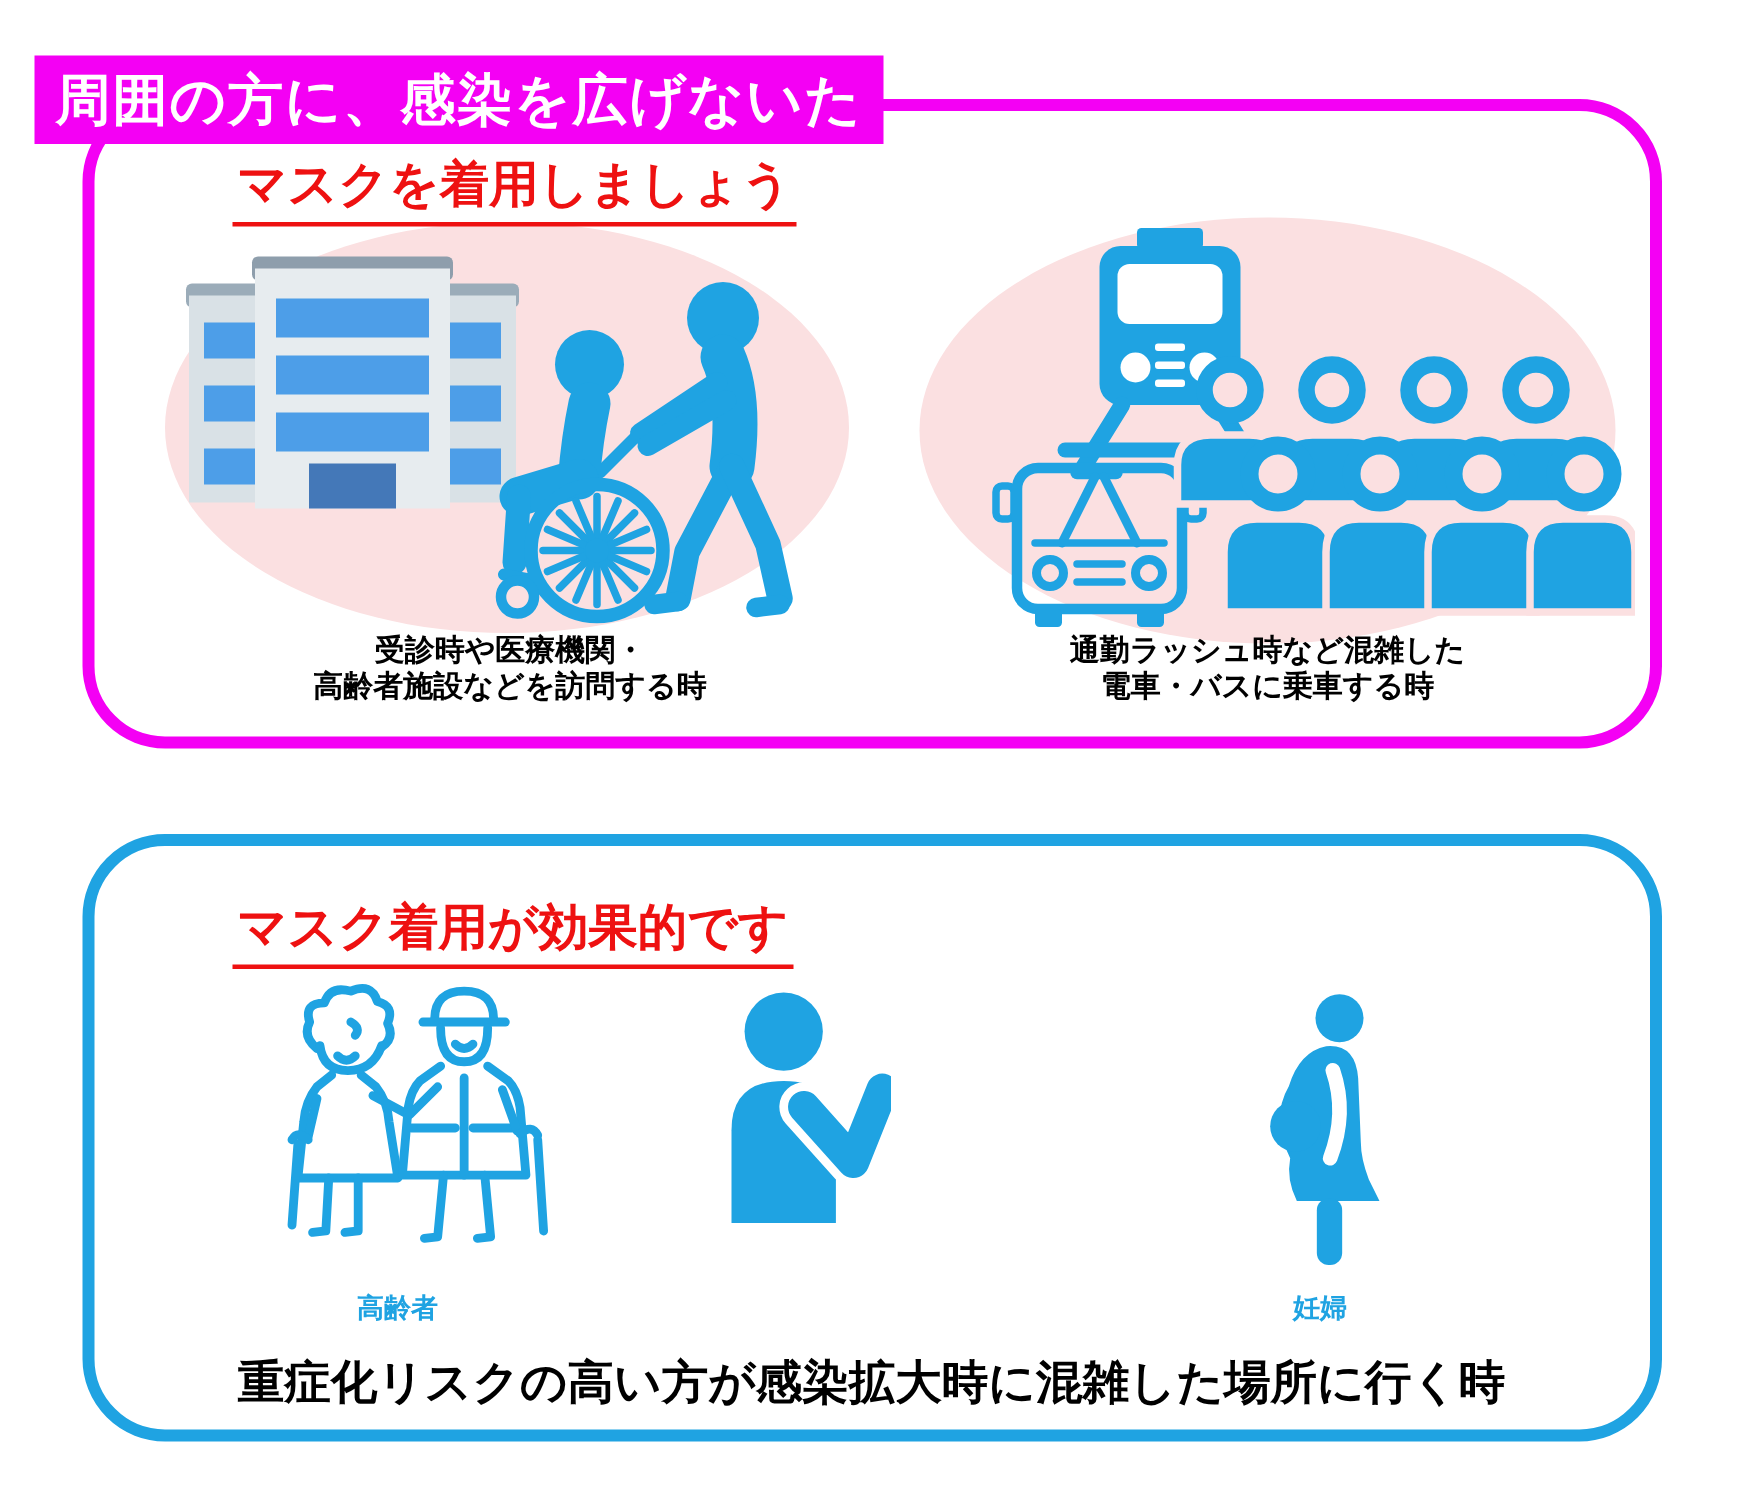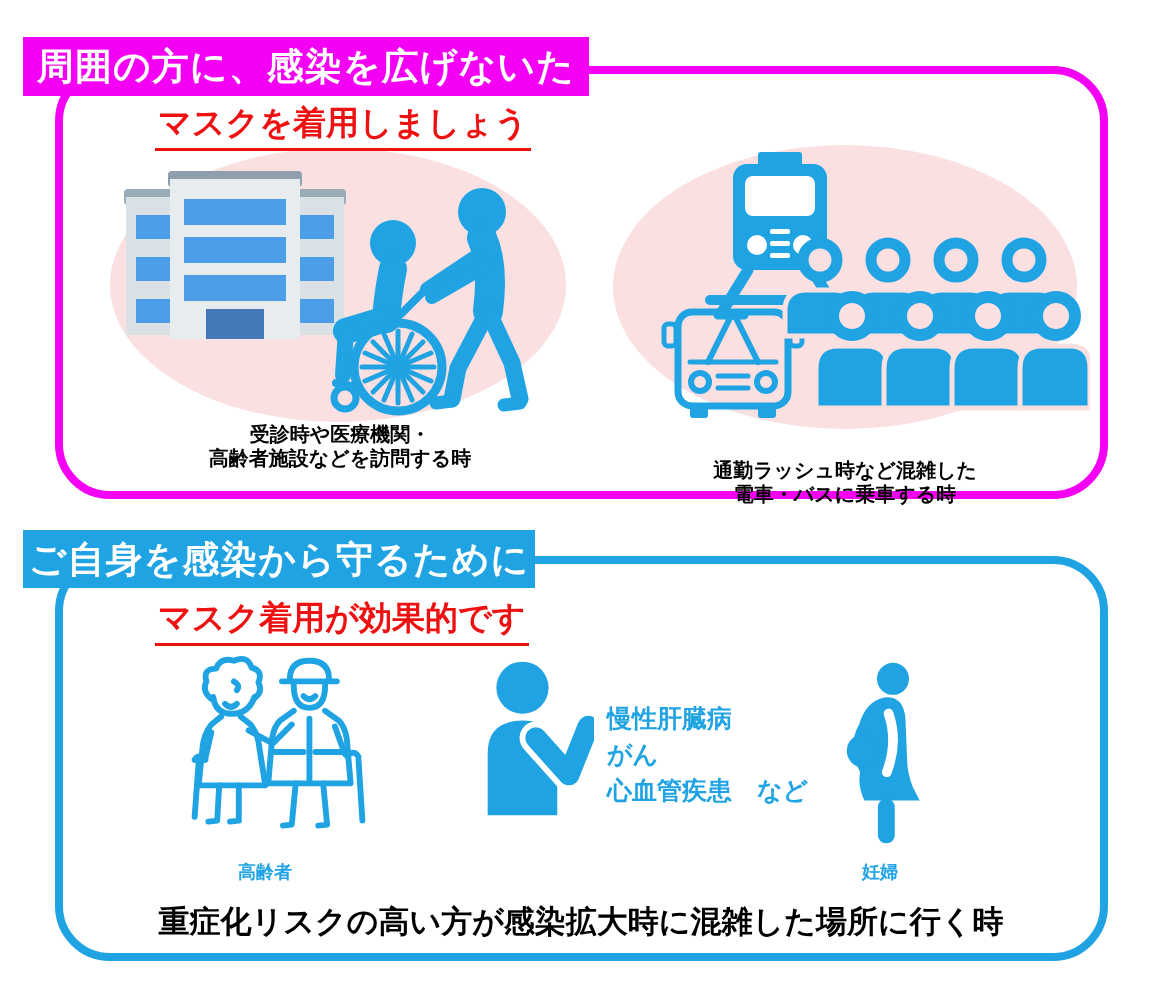--- a/index.html
+++ b/index.html
@@ -22,21 +22,21 @@
             display:inline-block;border-bottom:3px solid var(--red);padding:0 3px 2px 3px;}
   .subtitle1{left:155px;top:101px;}
   .subtitle2{left:155px;top:596px;}
   .ellipse{position:absolute;background:var(--pink);border-radius:50%;}
   .ellipse1{left:110px;top:148px;width:456px;height:274px;}
   .ellipse2{left:613px;top:145px;width:464px;height:284px;}
   .scene-svg{position:absolute;z-index:2;}
   .caption{position:absolute;color:var(--black);font-weight:bold;font-size:20px;line-height:1.2;
            text-align:center;z-index:3;}
   .caption1a{left:150px;top:422px;width:380px;}
-  .caption1b{left:635px;top:422px;width:420px;margin-top:36px;}
+  .caption1b{left:635px;top:422px;width:420px;}
   .grouplabel{position:absolute;color:var(--cyan);font-weight:bold;font-size:18px;text-align:center;z-index:3;}
   .label-elderly{left:160px;top:860px;width:210px;}
   .label-conditions{left:430px;top:860px;width:320px;}
   .label-pregnant{left:795px;top:860px;width:170px;}
   .conditions{position:absolute;left:607px;top:700px;color:var(--cyan);font-weight:bold;
               font-size:25px;line-height:36px;z-index:3;}
   .caption2{position:absolute;left:81px;top:901px;width:1000px;text-align:center;color:var(--black);
             font-weight:bold;font-size:31px;z-index:3;}
   
   .cf{fill:var(--cyan);}
@@ -167,21 +167,20 @@
   <div class="caption caption1a">
     <div>受診時や医療機関・</div>
     <div>高齢者施設などを訪問する時</div>
   </div>
   <div class="caption caption1b">
     <div>通勤ラッシュ時など混雑した</div>
     <div>電車・バスに乗車する時</div>
   </div>
 
   <div class="panel panel2"></div>
-  <div class="banner banner2">ご自身を感染から守るために</div>
   <div class="subtitle subtitle2">マスク着用が効果的です</div>
 
   <svg class="scene-svg" style="left:172px;top:648px;" width="216" height="206" viewBox="0 0 220 210">
     <g class="cs" stroke-width="6">
       <path d="M40,52 Q30,44 35,34 Q31,21 45,21 Q49,9 63,13 Q77,7 81,20 Q93,23 88,35 Q93,45 84,51"></path>
       <path d="M63,34 Q70,38 66,43"></path>
       <path d="M42,50 Q44,67 61,67 Q78,67 84,50"></path>
       <path d="M54,57 Q60,63 66,57"></path>
       <path d="M50,70 L40,78 Q32,88 31,102 L27,140 L95,140 L89,102 Q88,88 80,78 L70,70"></path>
       <path d="M40,86 L34,112"></path>
@@ -217,24 +216,19 @@
   </svg>
 
   <svg class="scene-svg" style="left:845px;top:650px;" width="80" height="207" viewBox="0 0 90 210">
     <circle class="cf" cx="54" cy="21" r="18"></circle>
     <path class="cf" d="M44,42 Q66,40 68,66 L70,114 Q70,126 76,142 L84,158 L22,158 Q14,142 17,126 Q2,96 16,72 Q24,46 44,42 Z"></path>
     <circle class="cf" cx="21" cy="102" r="19"></circle>
     <path class="ws" d="M49,60 Q60,92 47,126" stroke-width="11"></path>
     <rect class="cf" x="37" y="156" width="19" height="50" rx="9"></rect>
   </svg>
 
-  <div class="conditions">
-    <div>慢性肝臓病</div>
-    <div>がん</div>
-    <div>心血管疾患　など</div>
-  </div>
 
   <div class="grouplabel label-elderly">高齢者</div>
   <div class="grouplabel label-pregnant">妊婦</div>
 
   <div class="caption2">重症化リスクの高い方が感染拡大時に混雑した場所に行く時</div>
 
 </div>
 
 </body></html>

